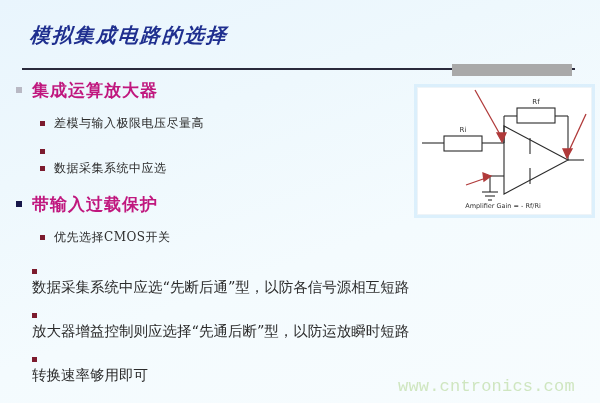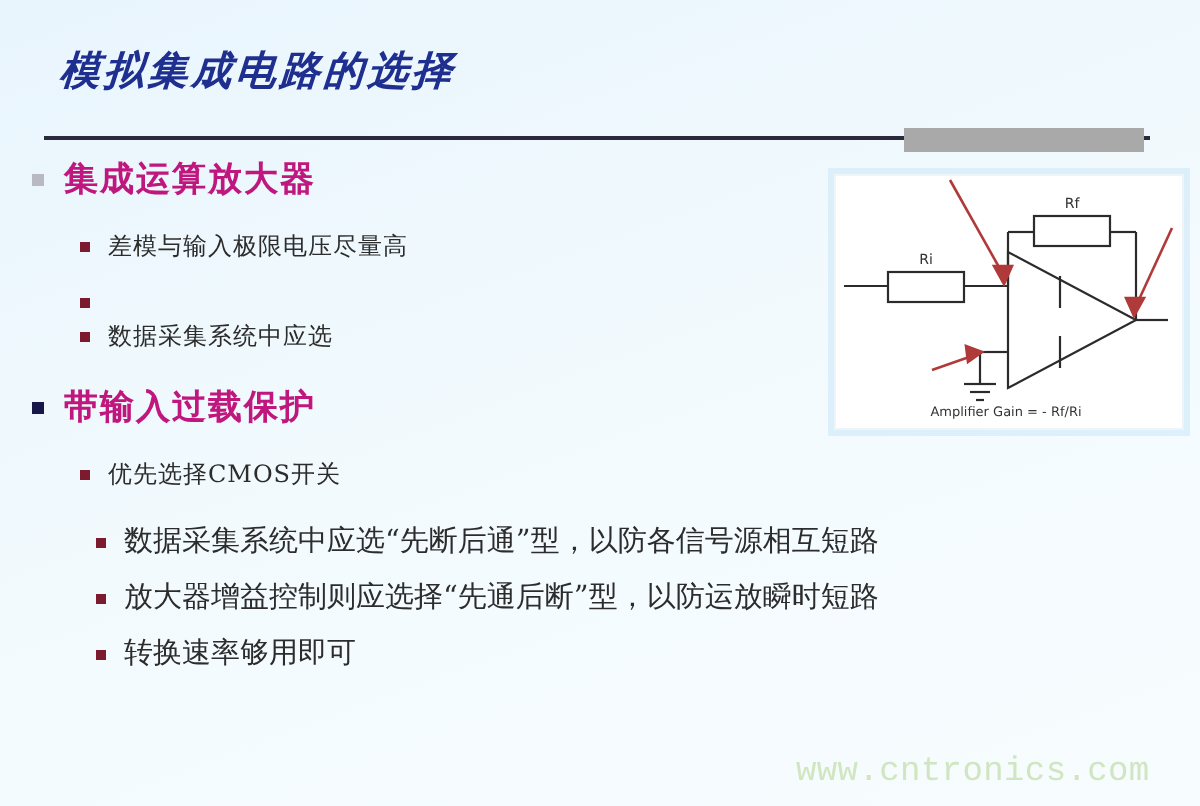--- a/index.html
+++ b/index.html
@@ -111,21 +111,22 @@
   .lvl2 .txt {
     font-family: "DejaVu Serif", "Liberation Serif", serif;
     font-size: 12px;
     color: #2c2c2c;
     line-height: 27px;
     letter-spacing: 0.5px;
   }
 
   
   .lvl2wide {
-    padding-left: 48px;
+    padding-left: 32px;
+    flex-direction: column;
   }
   .lvl2wide .txt {
     font-size: 14.5px;
     letter-spacing: 0px;
   }
 
   .gap-sm { height: 6px; }
   .gap-md { height: 9px; }
 
   

